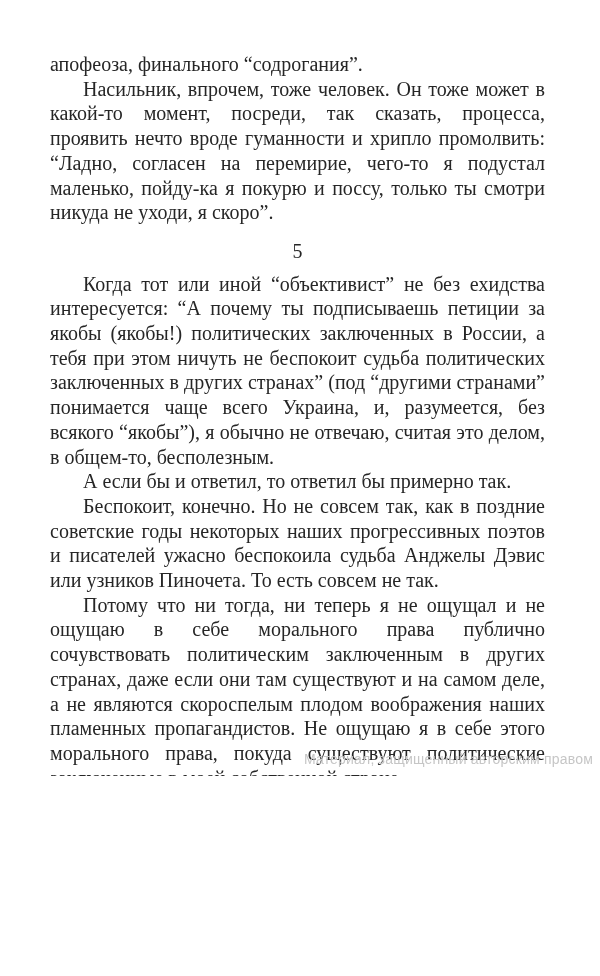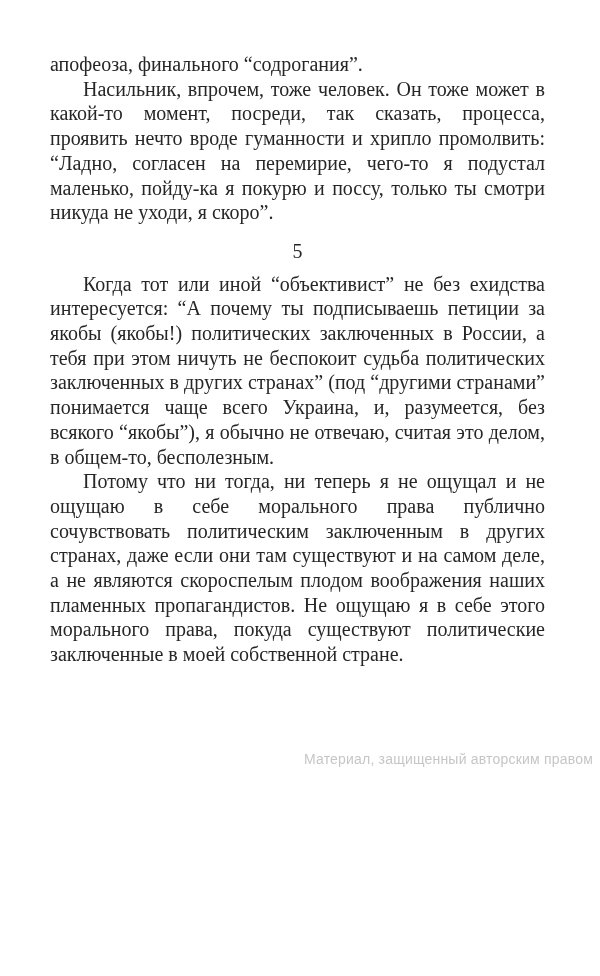--- a/index.html
+++ b/index.html
@@ -60,21 +60,23 @@
 
     <p class="no-indent">апофеоза, финального “содрогания”.</p>
 
 
     <p>Насильник, впрочем, тоже человек. Он тоже может в какой-то момент, посреди, так сказать, процесса, проявить нечто вроде гуманности и хрипло промолвить: “Ладно, согласен на перемирие, чего-то я подустал маленько, пойду-ка я покурю и поссу, только ты смотри никуда не уходи, я скоро”.</p>
 
     <div class="section-number">5</div>
 
     <p>Когда тот или иной “объективист” не без ехидства интересуется: “А почему ты подписываешь петиции за якобы (якобы!) политических заключенных в России, а тебя при этом ничуть не беспокоит судьба политических заключенных в других странах” (под “другими странами” понимается чаще всего Украина, и, разумеется, без всякого “якобы”), я обычно не отвечаю, считая это делом, в общем-то, бесполезным.</p>
 
+    <p>А если бы и ответил, то ответил бы примерно так.</p>
 
+    <p>Беспокоит, конечно. Но не совсем так, как в поздние советские годы некоторых наших прогрессивных поэтов и писателей ужасно беспокоила судьба Анджелы Дэвис или узников Пиночета. То есть совсем не так.</p>
 
     <p>Потому что ни тогда, ни теперь я не ощущал и не ощущаю в себе морального права публично сочувствовать политическим заключенным в других странах, даже если они там существуют и на самом деле, а не являются скороспелым плодом воображения наших пламенных пропагандистов. Не ощущаю я в себе этого морального права, покуда существуют политические заключенные в моей собственной стране.</p>
 
 
   </div>
 
   <div class="watermark">Материал, защищенный авторским правом</div>
 
 </div>
 

